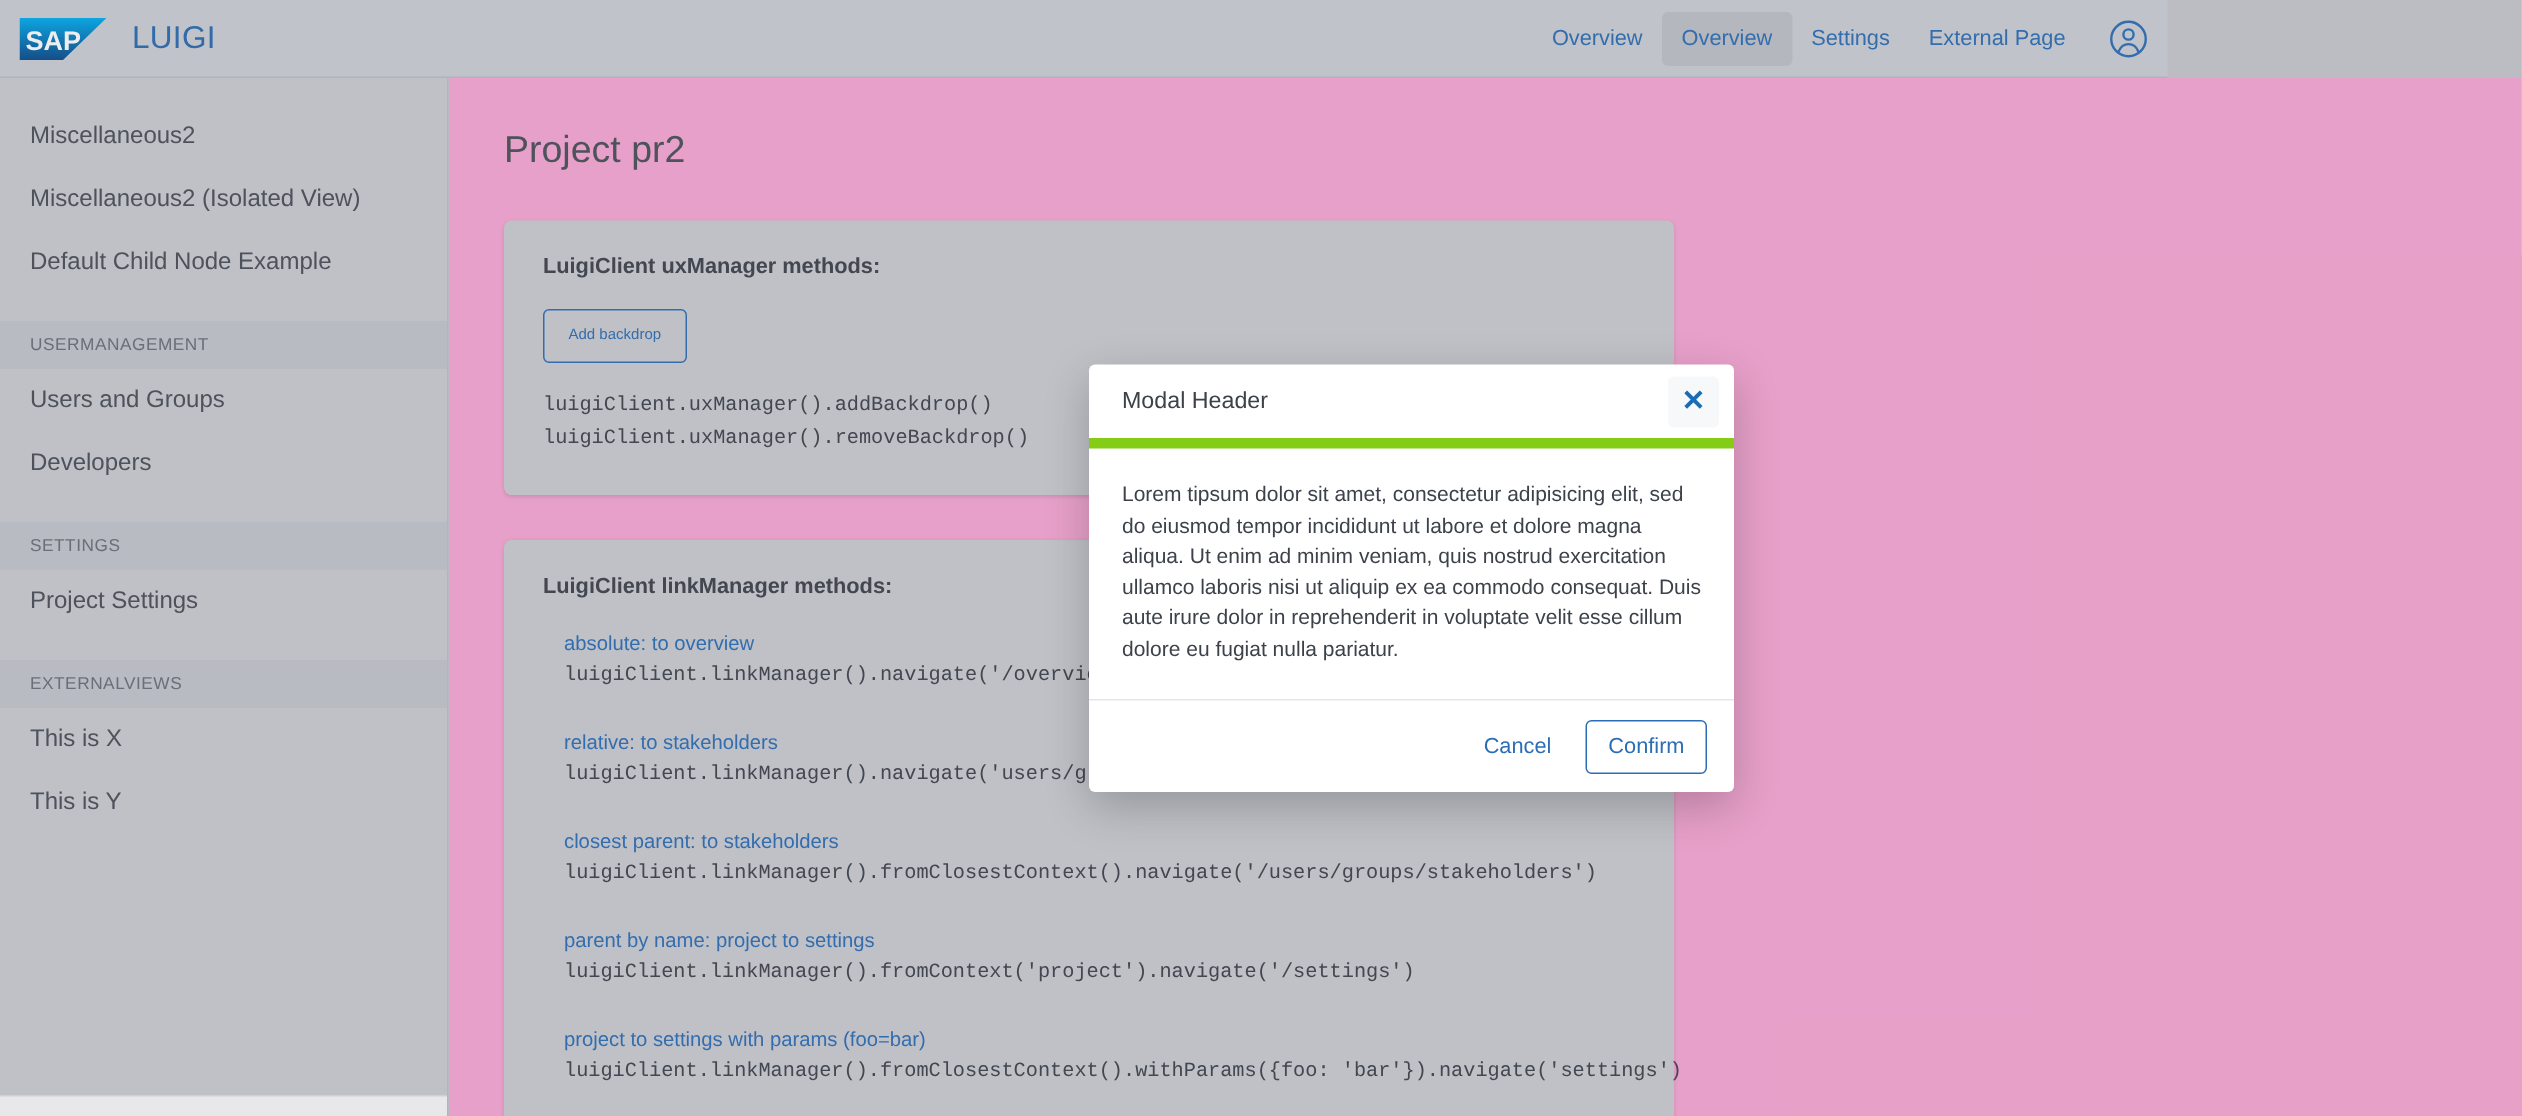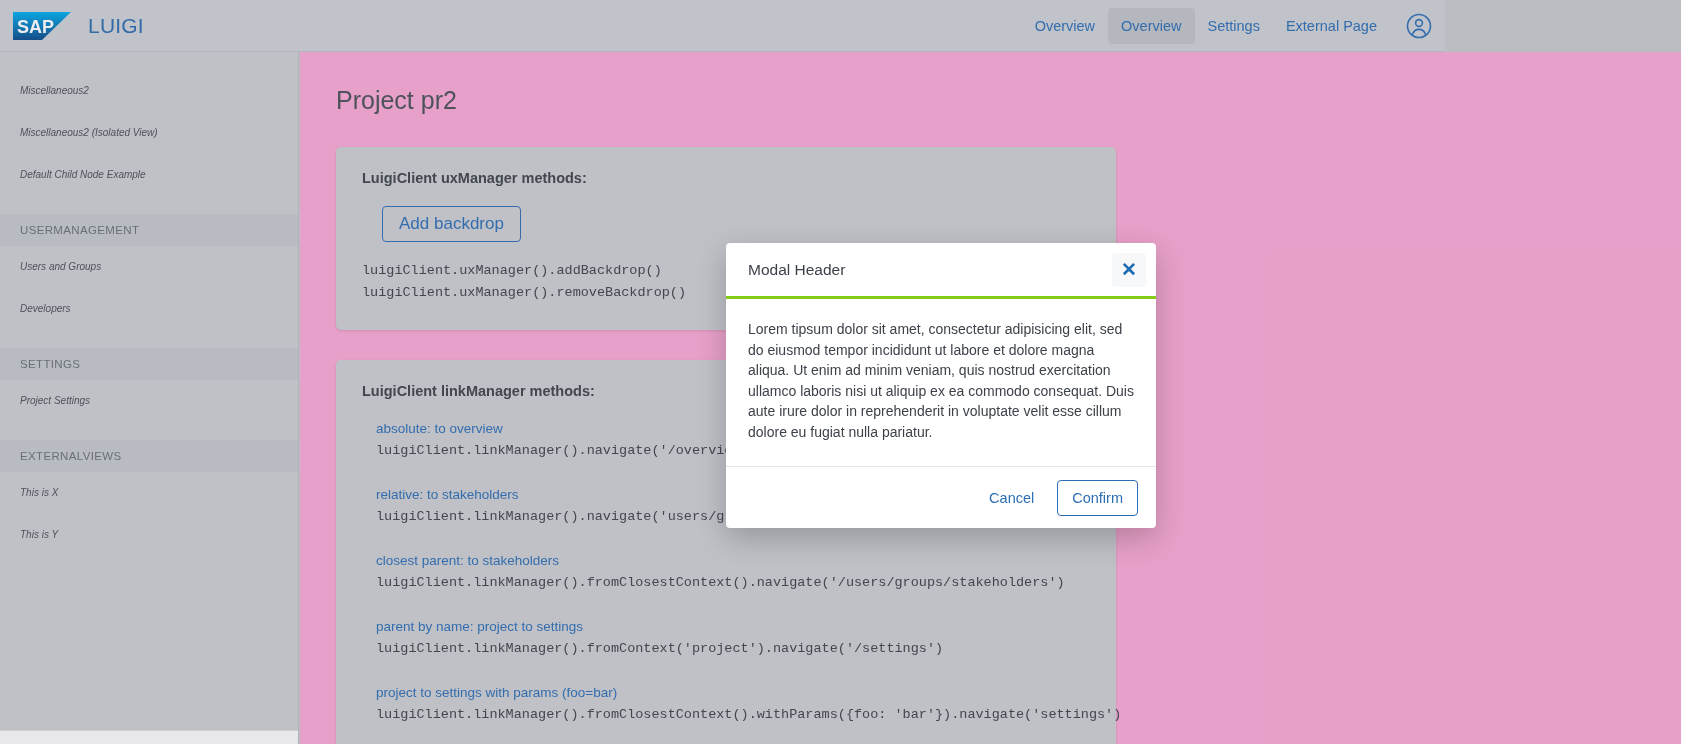--- a/index.html
+++ b/index.html
@@ -71,26 +71,25 @@
     position: absolute;
     top: 52px; left: 0;
     width: 299px; height: 692px;
     background: #cbcdd2;
     border-right: 1px solid #bdc0c6;
     overflow: hidden;
     z-index: 10;
   }
   .side-item {
     padding: 11px 0 11px 20px;
-    font-size: 10px;
+    font-size: 16px;
     color: #4a4f57;
     cursor: pointer;
     line-height: 20px;
     white-space: nowrap;
-    font-style: italic;
   }
   .side-sep { height: 18px; }
   .side-section {
     background: #c3c6cb;
     padding: 9px 0 8px 20px;
     font-size: 11.5px;
     color: #6a6f78;
     letter-spacing: 0.35px;
     text-transform: uppercase;
     line-height: 15px;
@@ -129,30 +128,29 @@
   }
   .card-title {
     font-size: 14.5px;
     font-weight: bold;
     color: #3d424a;
     margin: 0 0 18px 0;
     line-height: 19px;
   }
   .btn-outline {
     display: inline-block;
-    font-size: 17px;
+    font-size: 10px;
     color: #2c6eb5;
     background: transparent;
     border: 1px solid #2c6eb5;
     border-radius: 4px;
     padding: 8px 16px;
     cursor: pointer;
     line-height: 18px;
     font-family: "Liberation Sans", sans-serif;
-    margin-left: 20px;
   }
   .code {
     font-family: "Liberation Mono", monospace;
     font-size: 13.5px;
     color: #3d424a;
     line-height: 22px;
     white-space: pre;
   }
   .code-block { margin-top: 18px; }
   .link-group { margin-top: 8px; padding-left: 14px; }
@@ -188,21 +186,21 @@
     width: 430px;
     background: #ffffff;
     border-radius: 4px;
     box-shadow: 0 10px 30px rgba(0,0,0,0.22);
     z-index: 60;
     overflow: hidden;
   }
   .modal-header {
     display: flex; align-items: center;
     padding: 16px 10px 16px 22px;
-    border-bottom: 3px solid #84cc16;
+    border-bottom: 7px solid #84cc16;
     height: 56px;
   }
   .modal-title {
     font-size: 15.5px;
     color: #3d424a;
     line-height: 21px;
   }
   .modal-close {
     margin-left: auto;
     width: 34px; height: 34px;

